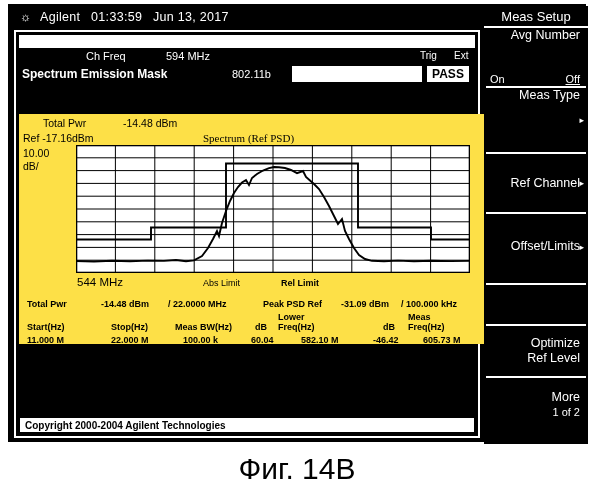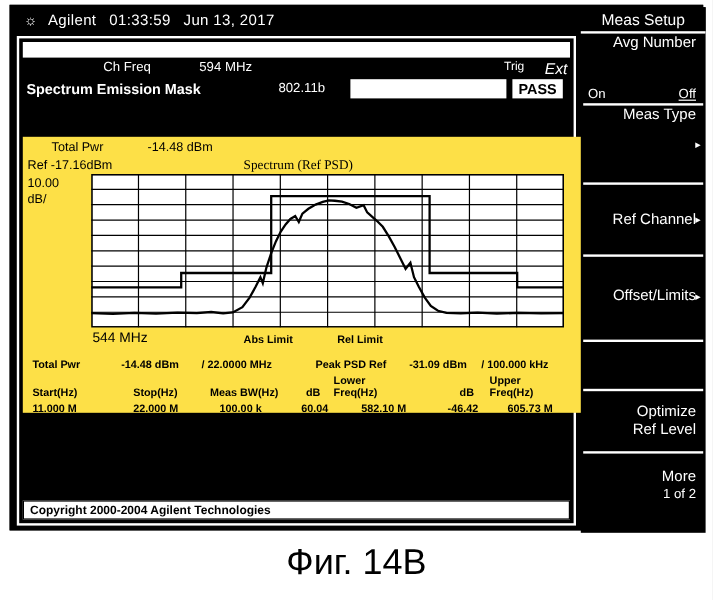--- a/index.html
+++ b/index.html
@@ -77,21 +77,21 @@
   .chfreq-row {
     position: absolute;
     left: 0; top: 18px;
     width: 462px; height: 15px;
     color: #ffffff;
     font-size: 11px;
   }
   .chfreq-row .lbl { position: absolute; left: 70px; top: 0; }
   .chfreq-row .val { position: absolute; left: 150px; top: 0; }
   .chfreq-row .trig { position: absolute; left: 404px; top: 0; font-size: 10px; }
-  .chfreq-row .ext  { position: absolute; left: 438px; top: 0; font-size: 13px; font-style: italic; }
+  .chfreq-row .ext  { position: absolute; left: 438px; top: 0; font-size: 10px; }
 
   
   .sem-row {
     position: absolute;
     left: 0; top: 34px;
     width: 462px; height: 18px;
     color: #ffffff;
   }
   .sem-row .sem-title {
     position: absolute; left: 6px; top: 1px;
@@ -149,21 +149,21 @@
 
   .grid-wrap {
     position: absolute;
     left: 57px; top: 31px;
     width: 394px; height: 128px;
   }
   .grid-wrap svg { display: block; }
 
   .graph-area .xstart  { position: absolute; left: 58px;  top: 162px; font-size: 11.5px; }
   .graph-area .xstop   { position: absolute; right: 5px;  top: 162px; font-size: 11.5px; }
-  .graph-area .abslim  { position: absolute; left: 184px; top: 164px; font-size: 9px; font-weight: bold; }
+  .graph-area .abslim  { position: absolute; left: 184px; top: 164px; font-size: 9px; font-weight: normal; }
   .graph-area .rellim  { position: absolute; left: 262px; top: 164px; font-size: 9px; font-weight: bold; }
 
   
   .restable {
     position: absolute;
     left: 4px; top: 185px;
     width: 448px;
     font-size: 9px;
     font-weight: bold;
     color: #000000;
@@ -327,21 +327,21 @@
           <span class="c" style="left:4px;">Total Pwr</span>
           <span class="c" style="left:78px;">-14.48 dBm</span>
           <span class="c" style="left:145px;">/ 22.0000 MHz</span>
           <span class="c" style="left:240px;">Peak PSD Ref</span>
           <span class="c" style="left:318px;">-31.09 dBm</span>
           <span class="c" style="left:378px;">/ 100.000 kHz</span>
         </div>
 
         <div class="srow" style="height:10px;">
           <span class="c" style="left:255px;">Lower</span>
-          <span class="c" style="left:385px;">Upper</span>
+          <span class="c" style="left:385px;">Meas</span>
         </div>
 
         <div class="srow" style="height:13px;">
           <span class="c" style="left:4px;">Start(Hz)</span>
           <span class="c" style="left:88px;">Stop(Hz)</span>
           <span class="c" style="left:152px;">Meas BW(Hz)</span>
           <span class="c" style="left:232px;">dB</span>
           <span class="c" style="left:255px;">Freq(Hz)</span>
           <span class="c" style="left:360px;">dB</span>
           <span class="c" style="left:385px;">Freq(Hz)</span>

